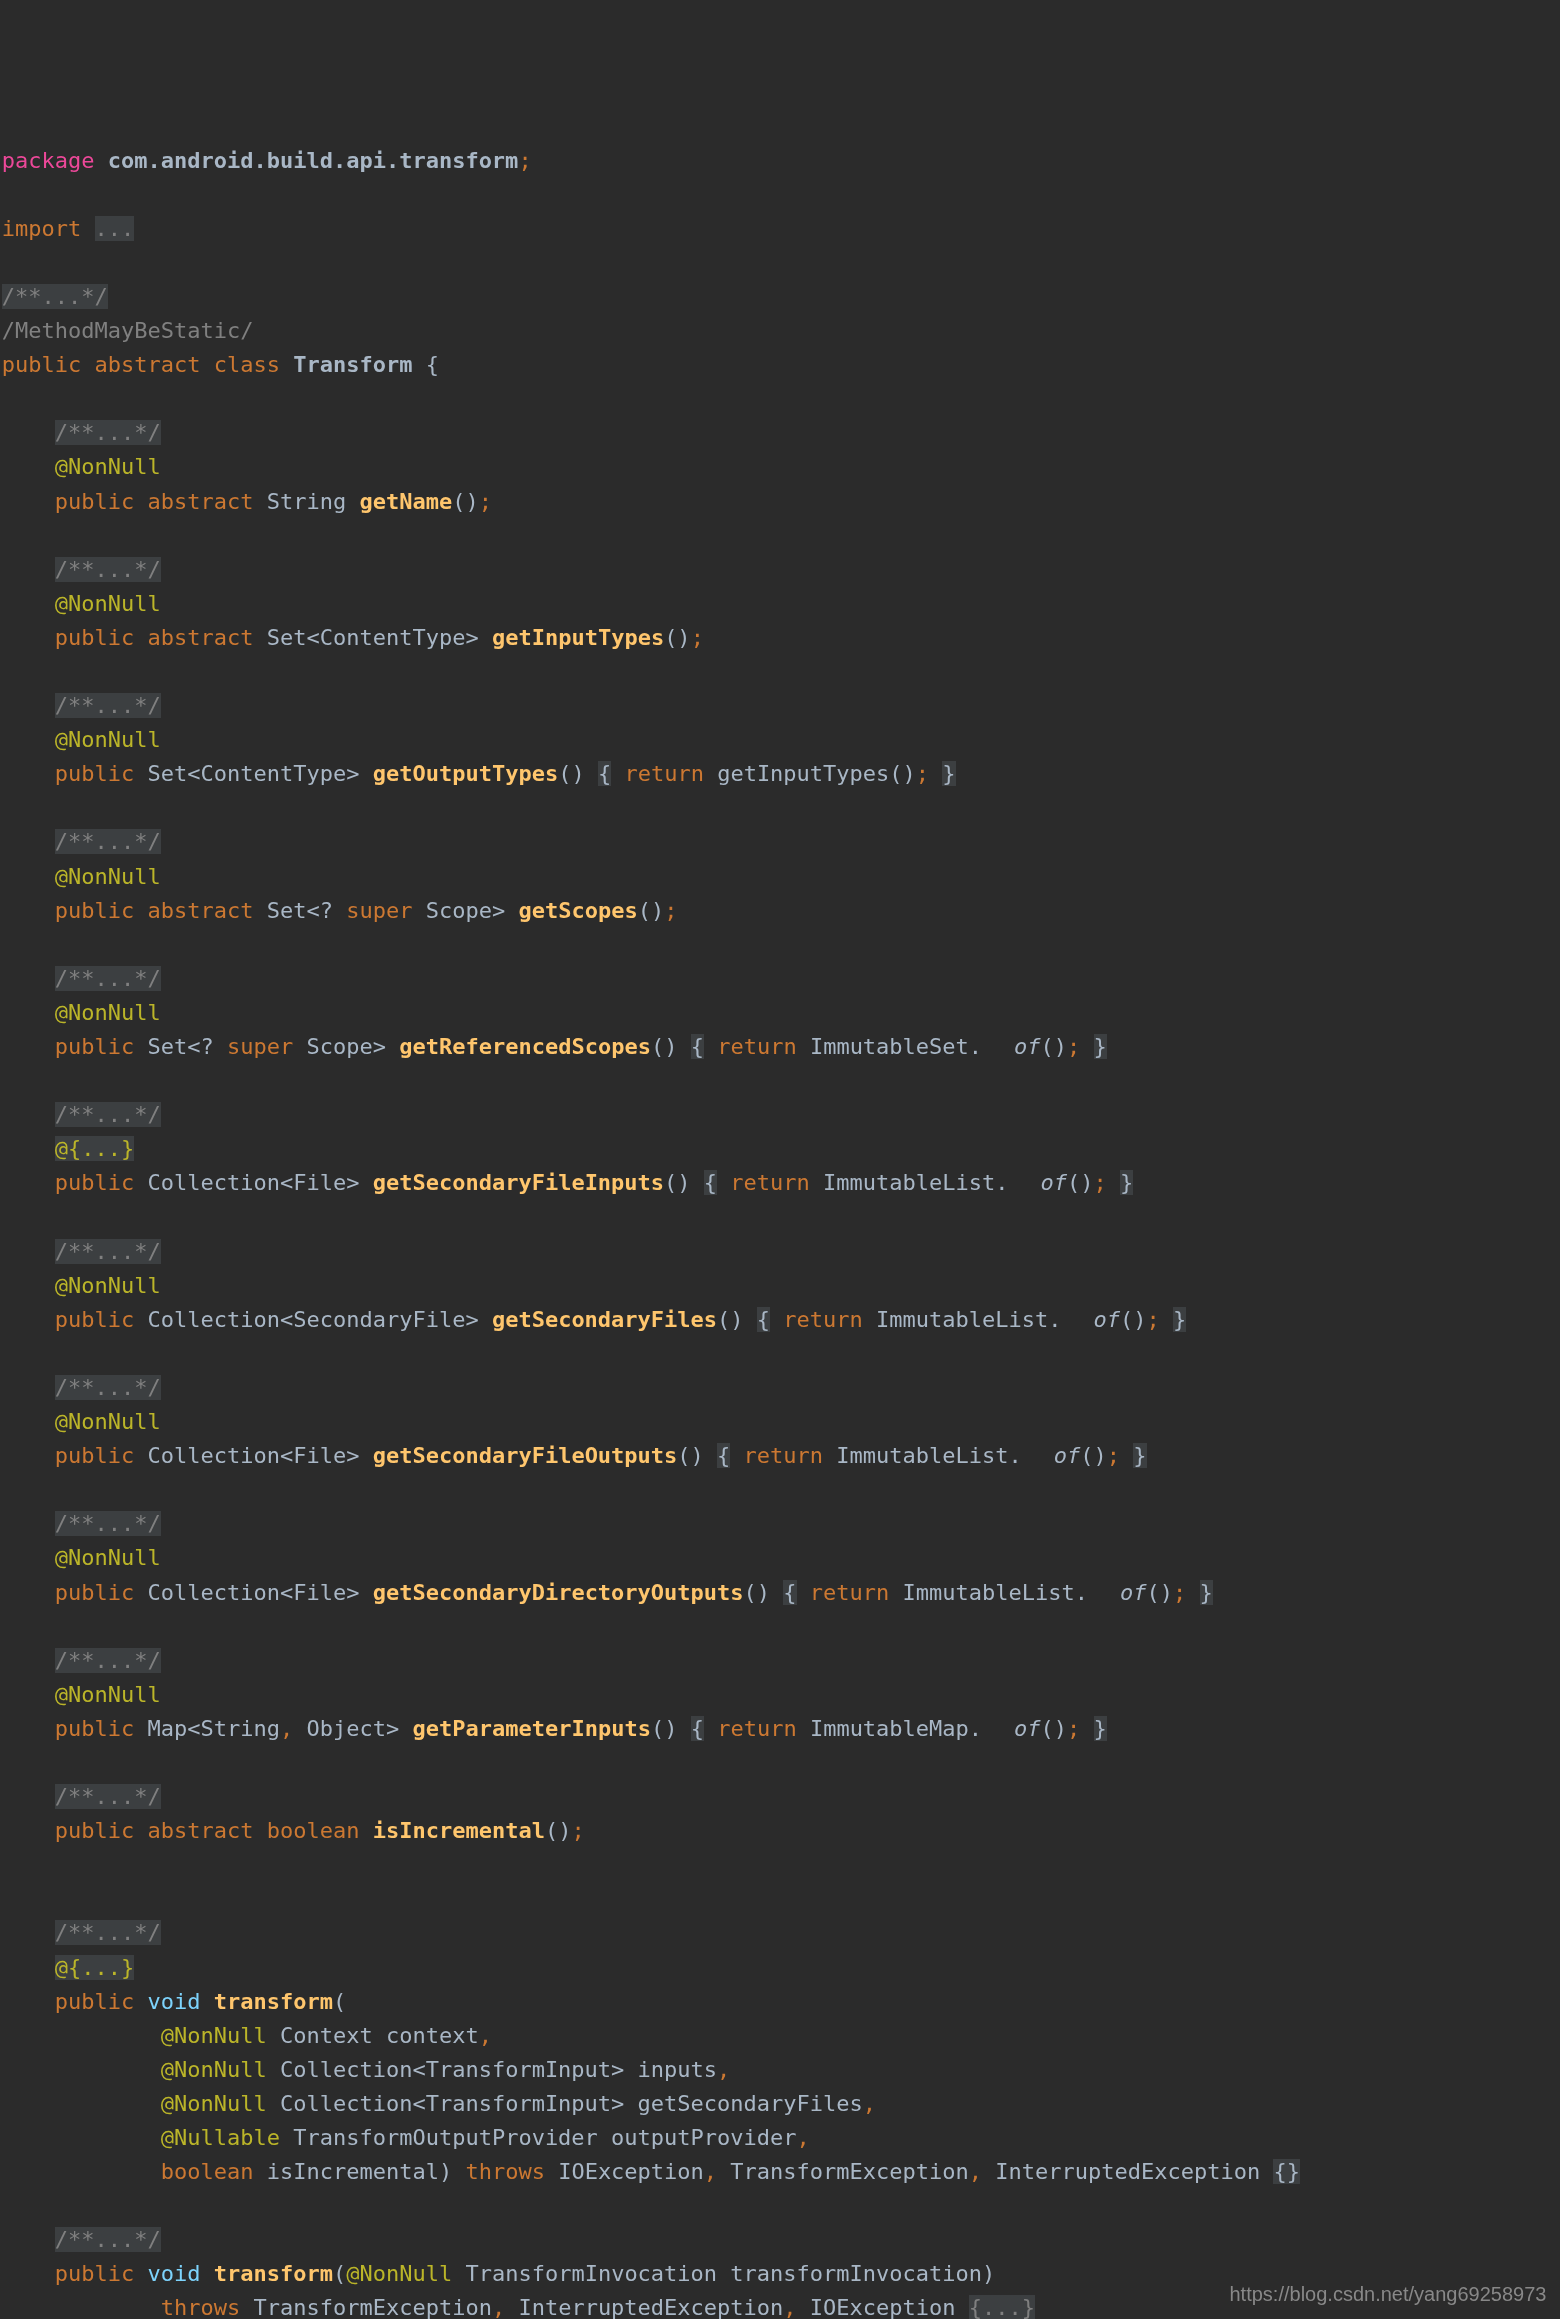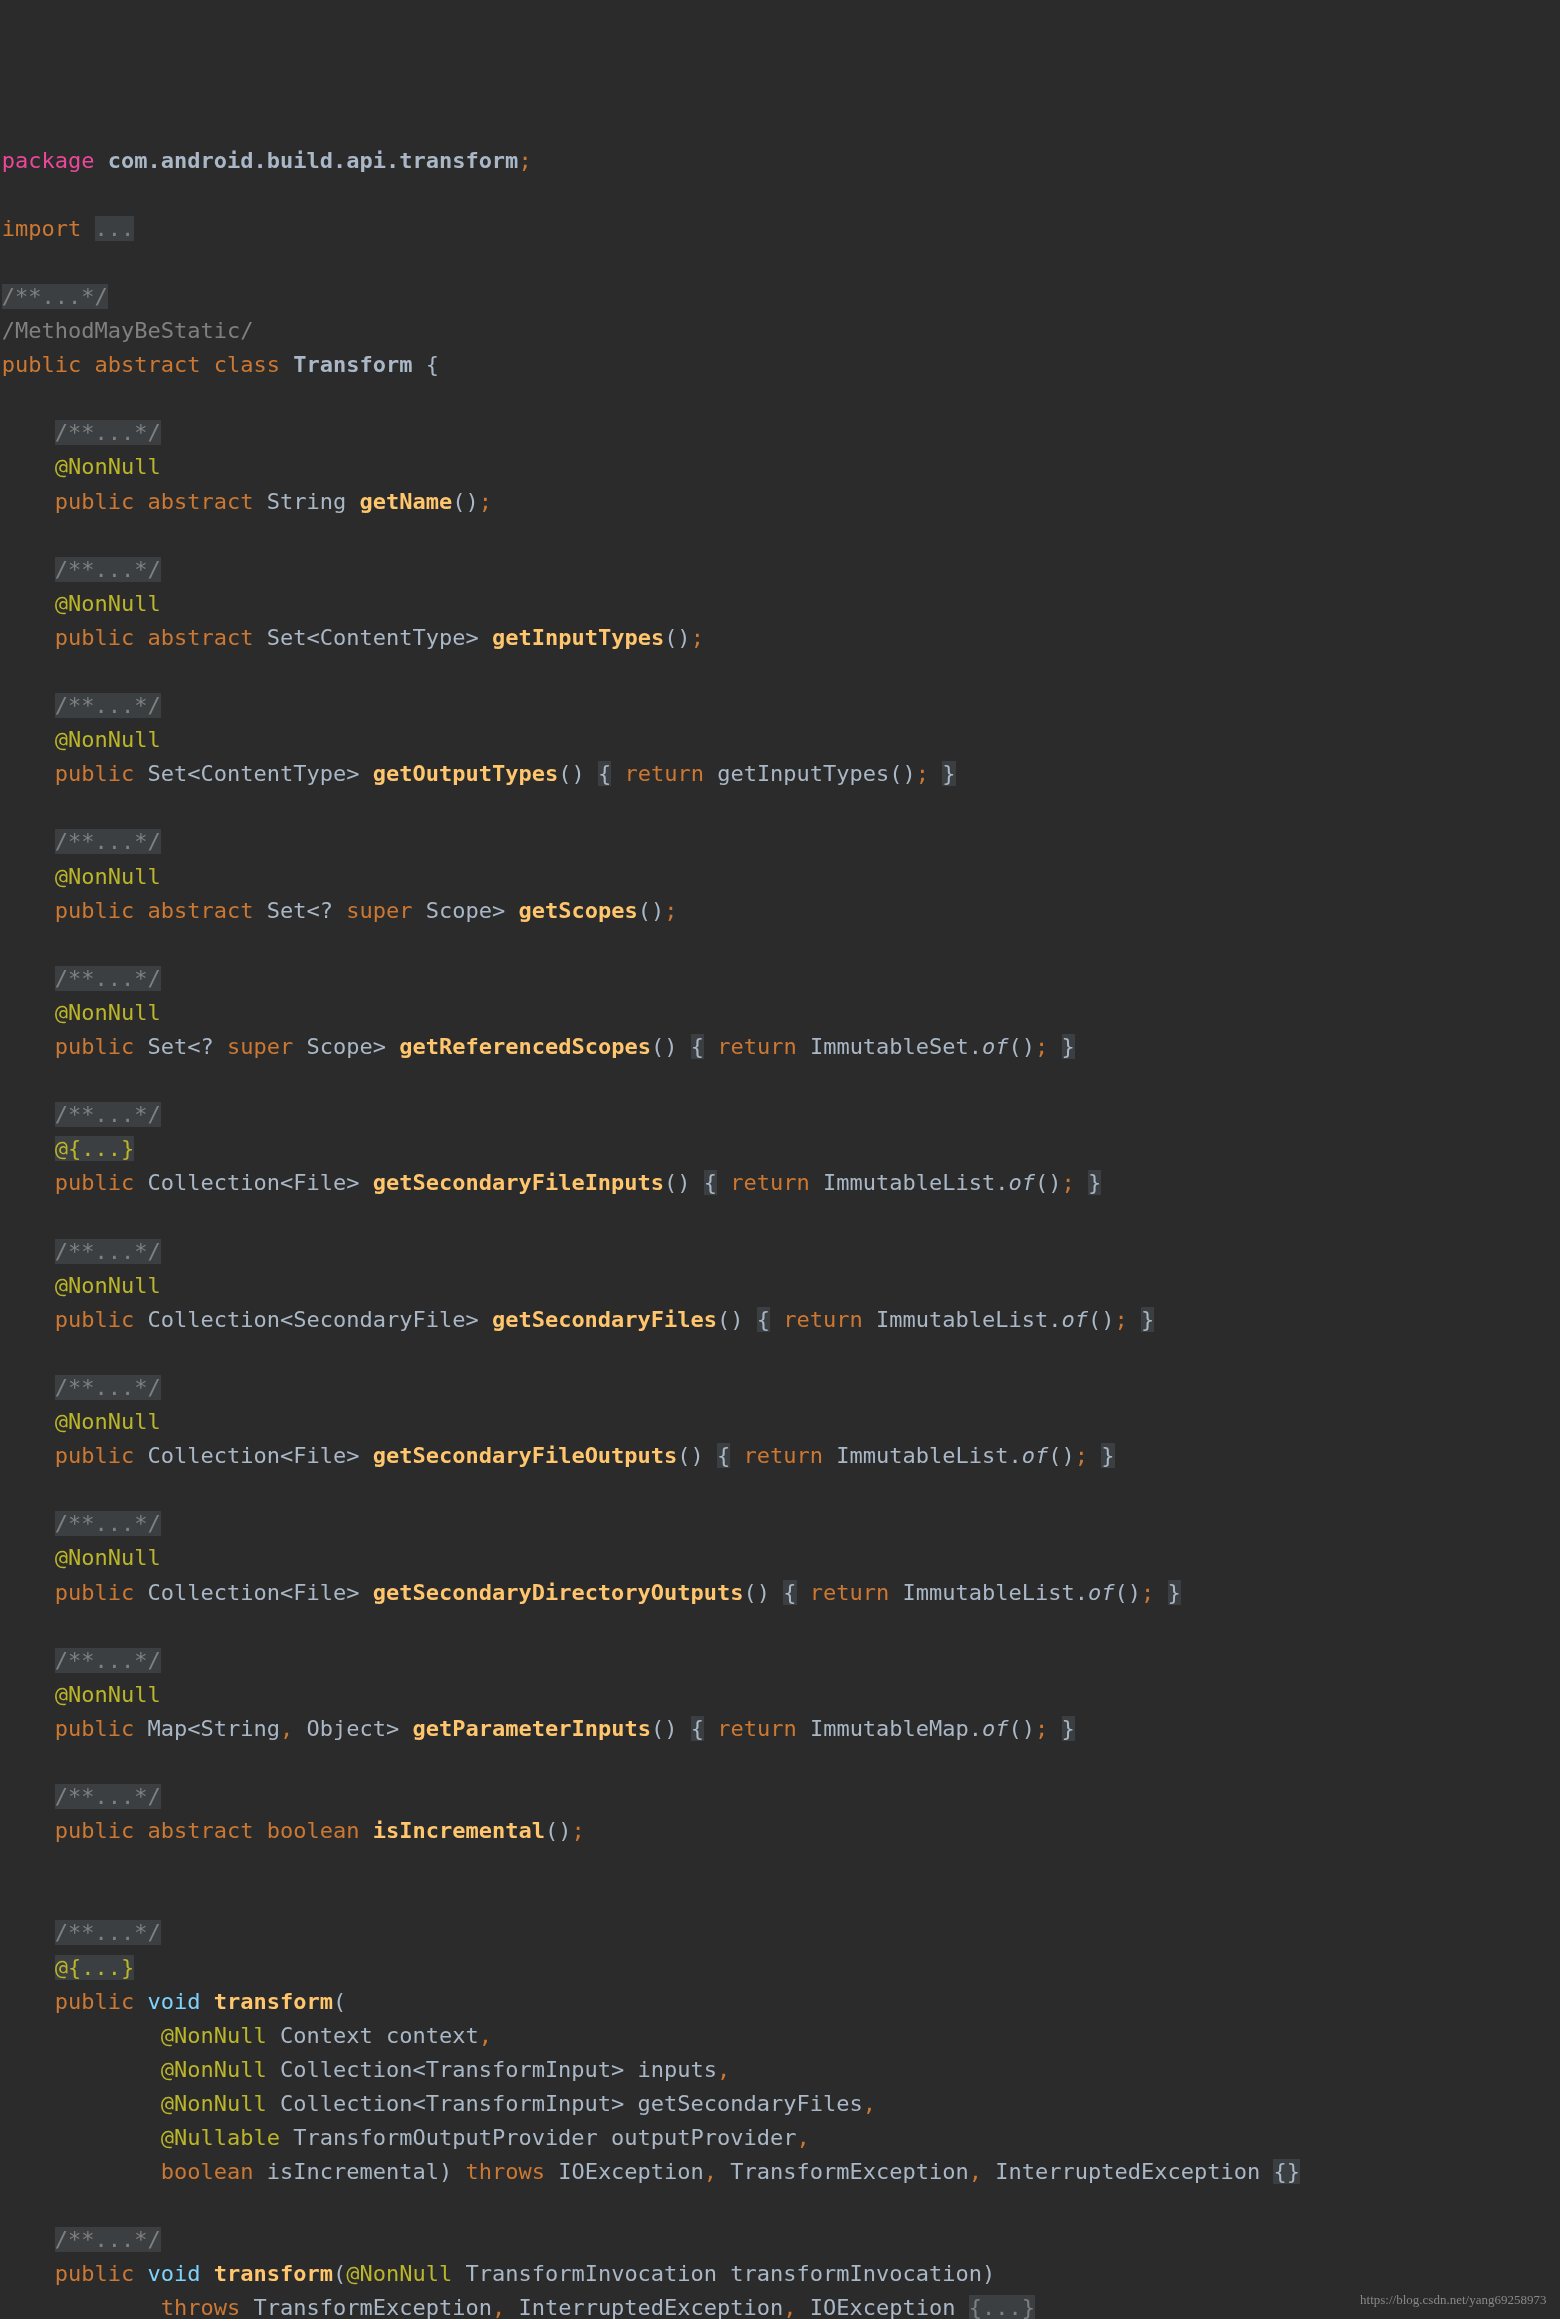--- a/index.html
+++ b/index.html
@@ -27,34 +27,34 @@
     .kw-super { color: #cc7832; }
     .kw-throws { color: #cc7832; }
     .kw-boolean { color: #cc7832; }
     .comment { color: #808080; background-color: #3c3f41; }
     .comment-plain { color: #808080; margin-top: 16px; }
     .annotation { color: #bbb529; }
     .annotation-folded { color: #bbb529; background-color: #3c3f41; }
     .classname { color: #a9b7c6; }
     .classname-bold { color: #a9b7c6; font-weight: bold; }
     .method-def-bold { color: #ffc66d; font-weight: bold; text-align: right; }
-    .method-italic { color: #a9b7c6; font-style: italic; }
+    .method-italic { color: #a9b7c6; font-style: italic; margin-left: 32px; }
     .punct { color: #a9b7c6; }
     .semi { color: #cc7832; }
     .brace-bg { background-color: #3c3f41; color: #a9b7c6; }
     .pkg { color: #a9b7c6; font-weight: bold; }
     .dots { color: #808080; background-color: #3c3f41; }
     .folded-body { color: #808080; background-color: #3c3f41; }
     .watermark {
       position: fixed;
       bottom: 9px;
       right: 13.6px;
       color: #888888;
-      font-family: Liberation Serif, serif;
-      font-size: 13px;
+      font-family: Liberation Sans, sans-serif;
+      font-size: 20px;
       white-space: nowrap;
     }
   </style>
 </head>
 <body>
 
 
 
 <div><span class="kw-package">package</span> <span class="pkg">com.android.build.api.transform</span><span class="semi">;</span>
 

